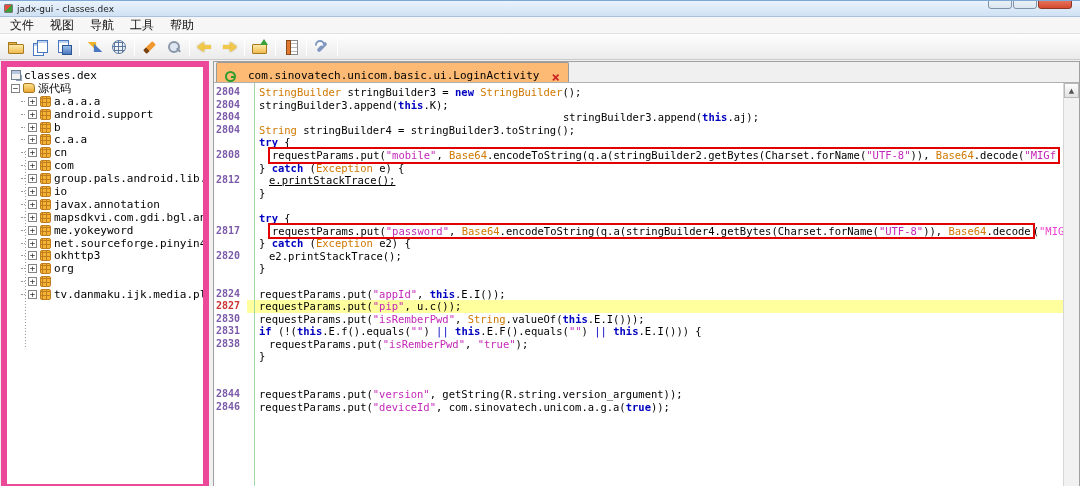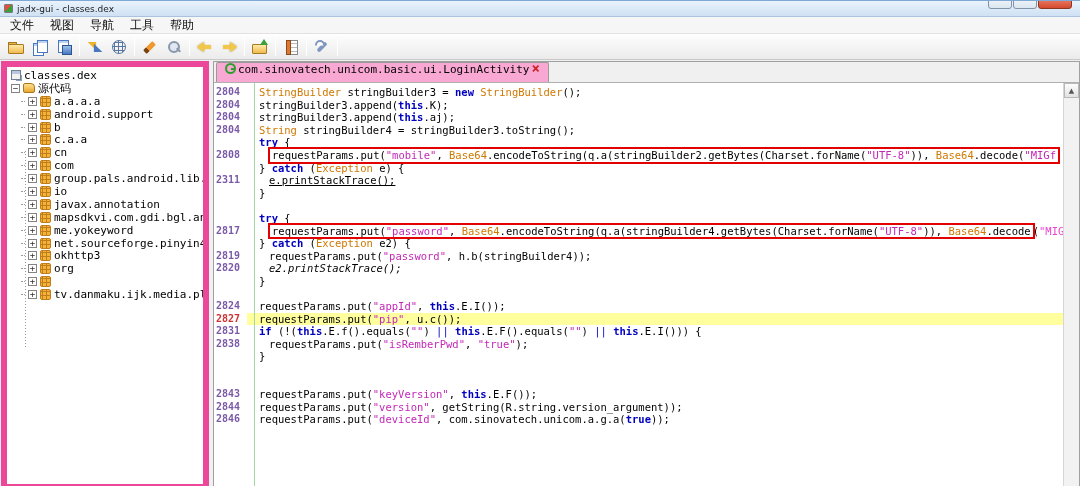--- a/index.html
+++ b/index.html
@@ -89,22 +89,22 @@
     linear-gradient(90deg,#c07d1e 1px,transparent 1px);background-size:4px 4px;background-position:1px 1px}
   .dexicon{width:10px;height:10px;flex-shrink:0;border:1px solid #708090;
     background:linear-gradient(#b8c8e0 0 3px,#f2f2f2 3px);box-shadow:3px 3px 0 -2px #90a0b8}
   .srcicon{width:12px;height:10px;flex-shrink:0;background:linear-gradient(#ffe090,#e8a830);
     border:1px solid #a87820;border-radius:2px 4px 2px 2px}
   .splitter{width:4px}
   
   .editor{flex:1;display:flex;flex-direction:column;border:1px solid #a0a0a0;background:#fff;min-width:0}
   .tabbar{height:21px;background:#f0f0f0;border-bottom:1px solid #b0b0b0;
     display:flex;align-items:flex-end;padding-left:2px}
-  .tab{height:20px;background:#f9a8d4;border:1px solid #9a9a9a;border-bottom:none;border-radius:2px 2px 0 0;
-    display:flex;align-items:flex-start;gap:2px;padding:0 8px;
+  .tab{height:20px;background:#fdba74;border:1px solid #9a9a9a;border-bottom:none;border-radius:2px 2px 0 0;
+    display:flex;align-items:flex-end;gap:12px;padding:0 8px;
     font-family:"DejaVu Sans Mono",monospace;font-size:11px;color:#000}
   .cicon{width:11px;height:11px;border:2px solid #2e9e2e;border-radius:50%;position:relative;flex-shrink:0}
   .cicon::after{content:"";position:absolute;width:4px;height:2px;background:#2e9e2e;right:-1px;top:3px}
   .tabclose{color:#cc2222;font-weight:bold;font-size:14px;line-height:10px;cursor:default}
   .codewrap{flex:1;display:flex;min-height:0}
   .codearea{flex:1;position:relative;padding-top:3px;overflow:hidden;background:#fff}
   .gutborder{position:absolute;left:40px;top:0;bottom:0;width:1px;background:#a5d6a5}
   .crow{display:flex;height:12.6px;line-height:12.6px;white-space:pre;
     font-family:"DejaVu Sans Mono",monospace;font-size:10.5px}
   .gut{width:33px;flex-shrink:0;text-align:right;padding-right:7px;
@@ -312,43 +312,42 @@
         <span>com.sinovatech.unicom.basic.ui.LoginActivity</span>
         <span class="tabclose">×</span>
       </div>
     </div>
     <div class="codewrap">
       <div class="codearea">
         <div class="gutborder"></div>
         <div id="code-root">
             <div class="crow"><span class="gut">2804</span><span class="cline" style="padding-left: 12px;"><span class="t">StringBuilder</span><span class="p"> stringBuilder3 = </span><span class="k">new</span><span class="p"> </span><span class="t">StringBuilder</span><span class="p">();</span></span></div>
             <div class="crow"><span class="gut">2804</span><span class="cline" style="padding-left: 12px;"><span class="p">stringBuilder3.append(</span><span class="k">this</span><span class="p">.K);</span></span></div>
-            <div class="crow"><span class="gut">2804</span><span class="cline" style="padding-left: 12px;"><span class="p">stringBuilder3.append(</span><span class="k">this</span><span class="p">.aj);</span></span></div>
+            <div class="crow"><span class="gut">2804</span><span class="cline" style="padding-left: 12px; text-align: center;"><span class="p">stringBuilder3.append(</span><span class="k">this</span><span class="p">.aj);</span></span></div>
             <div class="crow"><span class="gut">2804</span><span class="cline" style="padding-left: 12px;"><span class="t">String</span><span class="p"> stringBuilder4 = stringBuilder3.toString();</span></span></div>
             <div class="crow"><span class="gut"></span><span class="cline" style="padding-left: 12px;"><span class="k">try</span><span class="p"> {</span></span></div>
             <div class="crow"><span class="gut">2808</span><span class="cline" style="padding-left: 22px;"><span class="redbox"><span class="p">requestParams.put(</span><span class="s">"mobile"</span><span class="p">, </span><span class="t">Base64</span><span class="p">.encodeToString(q.a(stringBuilder2.getBytes(Charset.forName(</span><span class="s">"UTF-8"</span><span class="p">)), </span><span class="t">Base64</span><span class="p">.decode(</span><span class="s">"MIGf</span></span></span></div>
             <div class="crow"><span class="gut"></span><span class="cline" style="padding-left: 12px;"><span class="p">} </span><span class="k">catch</span><span class="p"> (</span><span class="t">Exception</span><span class="p"> e) {</span></span></div>
-            <div class="crow"><span class="gut">2311</span><span class="cline" style="padding-left: 22px; text-decoration: underline;"><span class="p">e.printStackTrace();</span></span></div>
+            <div class="crow"><span class="gut">2812</span><span class="cline" style="padding-left: 22px; text-decoration: underline;"><span class="p">e.printStackTrace();</span></span></div>
             <div class="crow"><span class="gut"></span><span class="cline" style="padding-left: 12px;"><span class="p">}</span></span></div>
             <div class="crow"><span class="gut"></span><span class="cline" style="padding-left: 12px;"></span></div>
             <div class="crow"><span class="gut"></span><span class="cline" style="padding-left: 12px;"><span class="k">try</span><span class="p"> {</span></span></div>
             <div class="crow"><span class="gut">2817</span><span class="cline" style="padding-left: 22px;"><span class="redbox"><span class="p">requestParams.put(</span><span class="s">"password"</span><span class="p">, </span><span class="t">Base64</span><span class="p">.encodeToString(q.a(stringBuilder4.getBytes(Charset.forName(</span><span class="s">"UTF-8"</span><span class="p">)), </span><span class="t">Base64</span><span class="p">.decode</span></span><span class="p">(</span><span class="s2">"MIGfMA0GCSqGSIb3DQEBAQUAA4GNAI</span></span></div>
             <div class="crow"><span class="gut"></span><span class="cline" style="padding-left: 12px;"><span class="p">} </span><span class="k">catch</span><span class="p"> (</span><span class="t">Exception</span><span class="p"> e2) {</span></span></div>
-            <div class="crow"><span class="gut">2819</span><span class="cline" style="padding-left: 22px;"><span class="p">requestParams.put(</span><span class="s">"password"</span><span class="p">, h.b(stringBuilder4));</span></span></div>
-            <div class="crow"><span class="gut">2820</span><span class="cline" style="padding-left: 22px; font-style: italic;"><span class="p">e2.printStackTrace();</span></span></div>
+            <div class="crow"><span class="gut">2820</span><span class="cline" style="padding-left: 22px;"><span class="p">e2.printStackTrace();</span></span></div>
             <div class="crow"><span class="gut"></span><span class="cline" style="padding-left: 12px;"><span class="p">}</span></span></div>
             <div class="crow"><span class="gut"></span><span class="cline" style="padding-left: 12px;"></span></div>
             <div class="crow"><span class="gut">2824</span><span class="cline" style="padding-left: 12px;"><span class="p">requestParams.put(</span><span class="s">"appId"</span><span class="p">, </span><span class="k">this</span><span class="p">.E.I());</span></span></div>
             <div class="crow"><span class="gut cur">2827</span><span class="cline hl" style="padding-left: 12px;"><span class="p">requestParams.put(</span><span class="s">"pip"</span><span class="p">, u.c());</span></span></div>
+            <div class="crow"><span class="gut">2830</span><span class="cline" style="padding-left: 12px;"><span class="p">requestParams.put(</span><span class="s">"isRemberPwd"</span><span class="p">, </span><span class="t">String</span><span class="p">.valueOf(</span><span class="k">this</span><span class="p">.E.I()));</span></span></div>
             <div class="crow"><span class="gut">2831</span><span class="cline" style="padding-left: 12px;"><span class="k">if</span><span class="p"> (!(</span><span class="k">this</span><span class="p">.E.f().equals(</span><span class="s">""</span><span class="p">) </span><span class="o">||</span><span class="p"> </span><span class="k">this</span><span class="p">.E.F().equals(</span><span class="s">""</span><span class="p">) </span><span class="o">||</span><span class="p"> </span><span class="k">this</span><span class="p">.E.I())) {</span></span></div>
             <div class="crow"><span class="gut">2838</span><span class="cline" style="padding-left: 22px;"><span class="p">requestParams.put(</span><span class="s">"isRemberPwd"</span><span class="p">, </span><span class="s">"true"</span><span class="p">);</span></span></div>
             <div class="crow"><span class="gut"></span><span class="cline" style="padding-left: 12px;"><span class="p">}</span></span></div>
             <div class="crow"><span class="gut"></span><span class="cline" style="padding-left: 12px;"></span></div>
             <div class="crow"><span class="gut"></span><span class="cline" style="padding-left: 12px;"></span></div>
-            <div class="crow"><span class="gut">2843</span><span class="cline" style="padding-left: 12px;"><span class="p">requestParams.put(</span><span class="s">"keyVersion"</span><span class="p">, </span><span class="k">this</span><span class="p">.E.F());</span></span></div>
             <div class="crow"><span class="gut">2844</span><span class="cline" style="padding-left: 12px;"><span class="p">requestParams.put(</span><span class="s">"version"</span><span class="p">, getString(R.string.version_argument));</span></span></div>
             <div class="crow"><span class="gut">2846</span><span class="cline" style="padding-left: 12px;"><span class="p">requestParams.put(</span><span class="s">"deviceId"</span><span class="p">, com.sinovatech.unicom.a.g.a(</span><span class="k">true</span><span class="p">));</span></span></div>
           </div>
       </div>
       <div class="vscroll">
         <div class="sbtn">▲</div>
       </div>
     </div>
   </div>
 </div>

